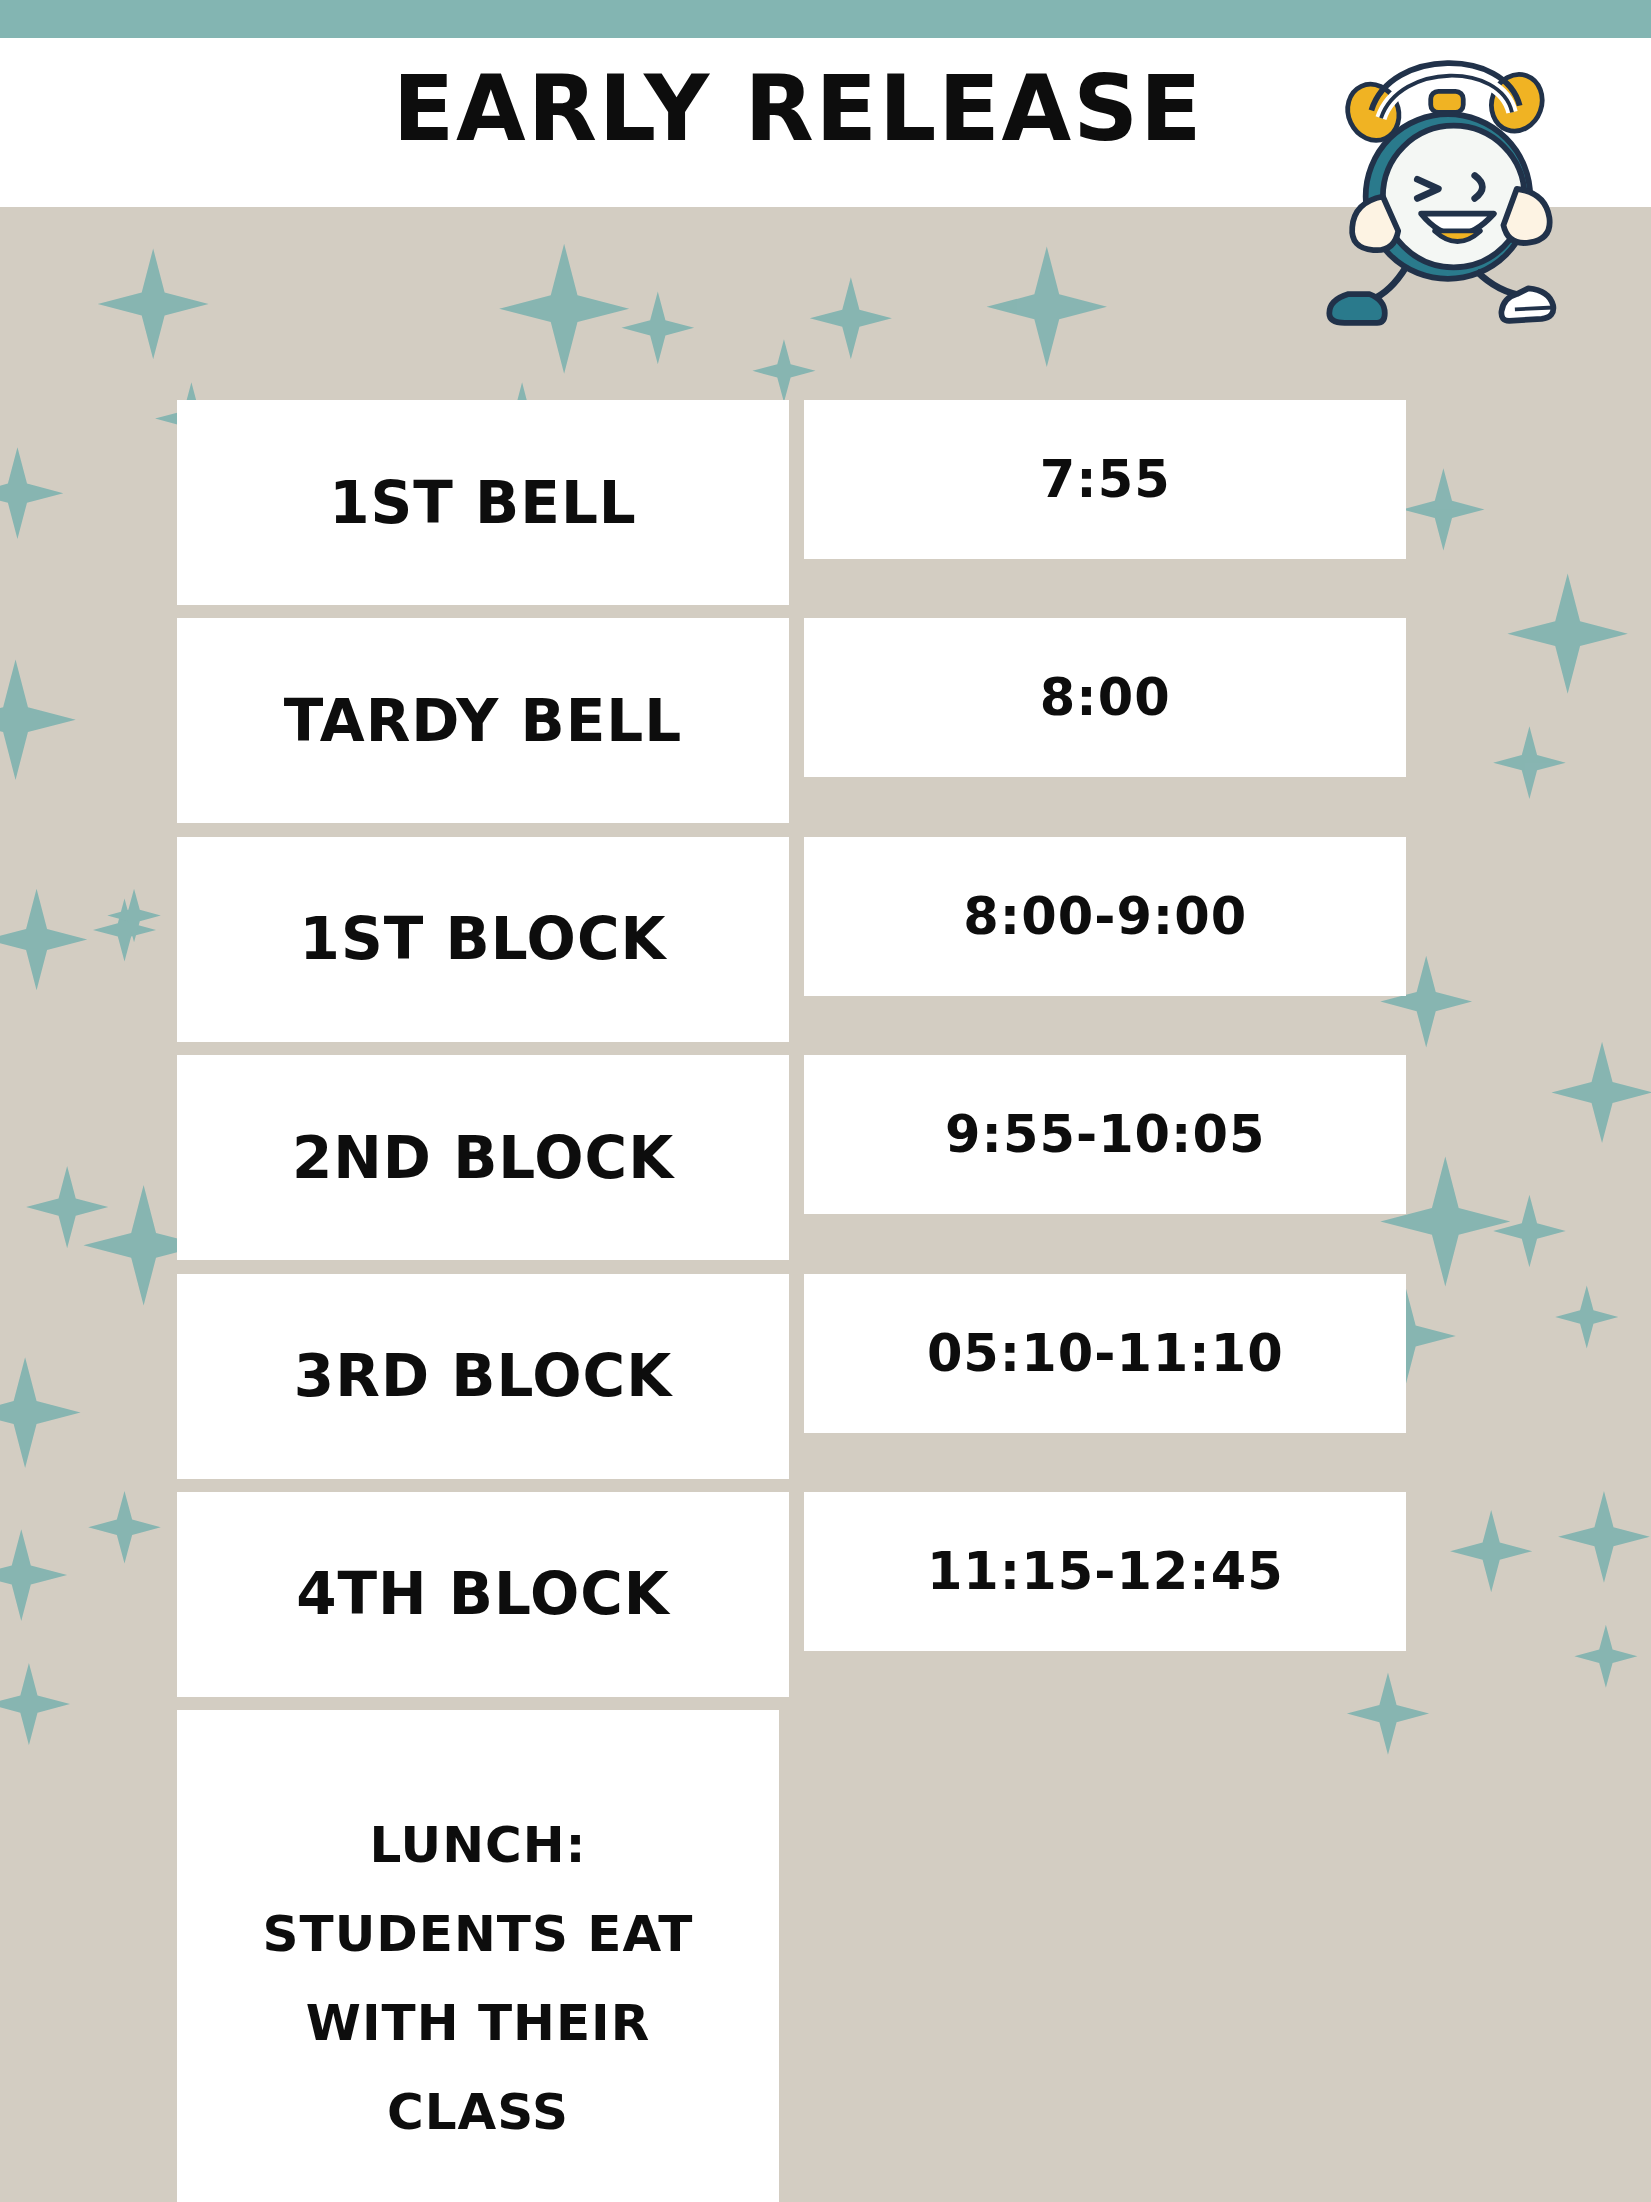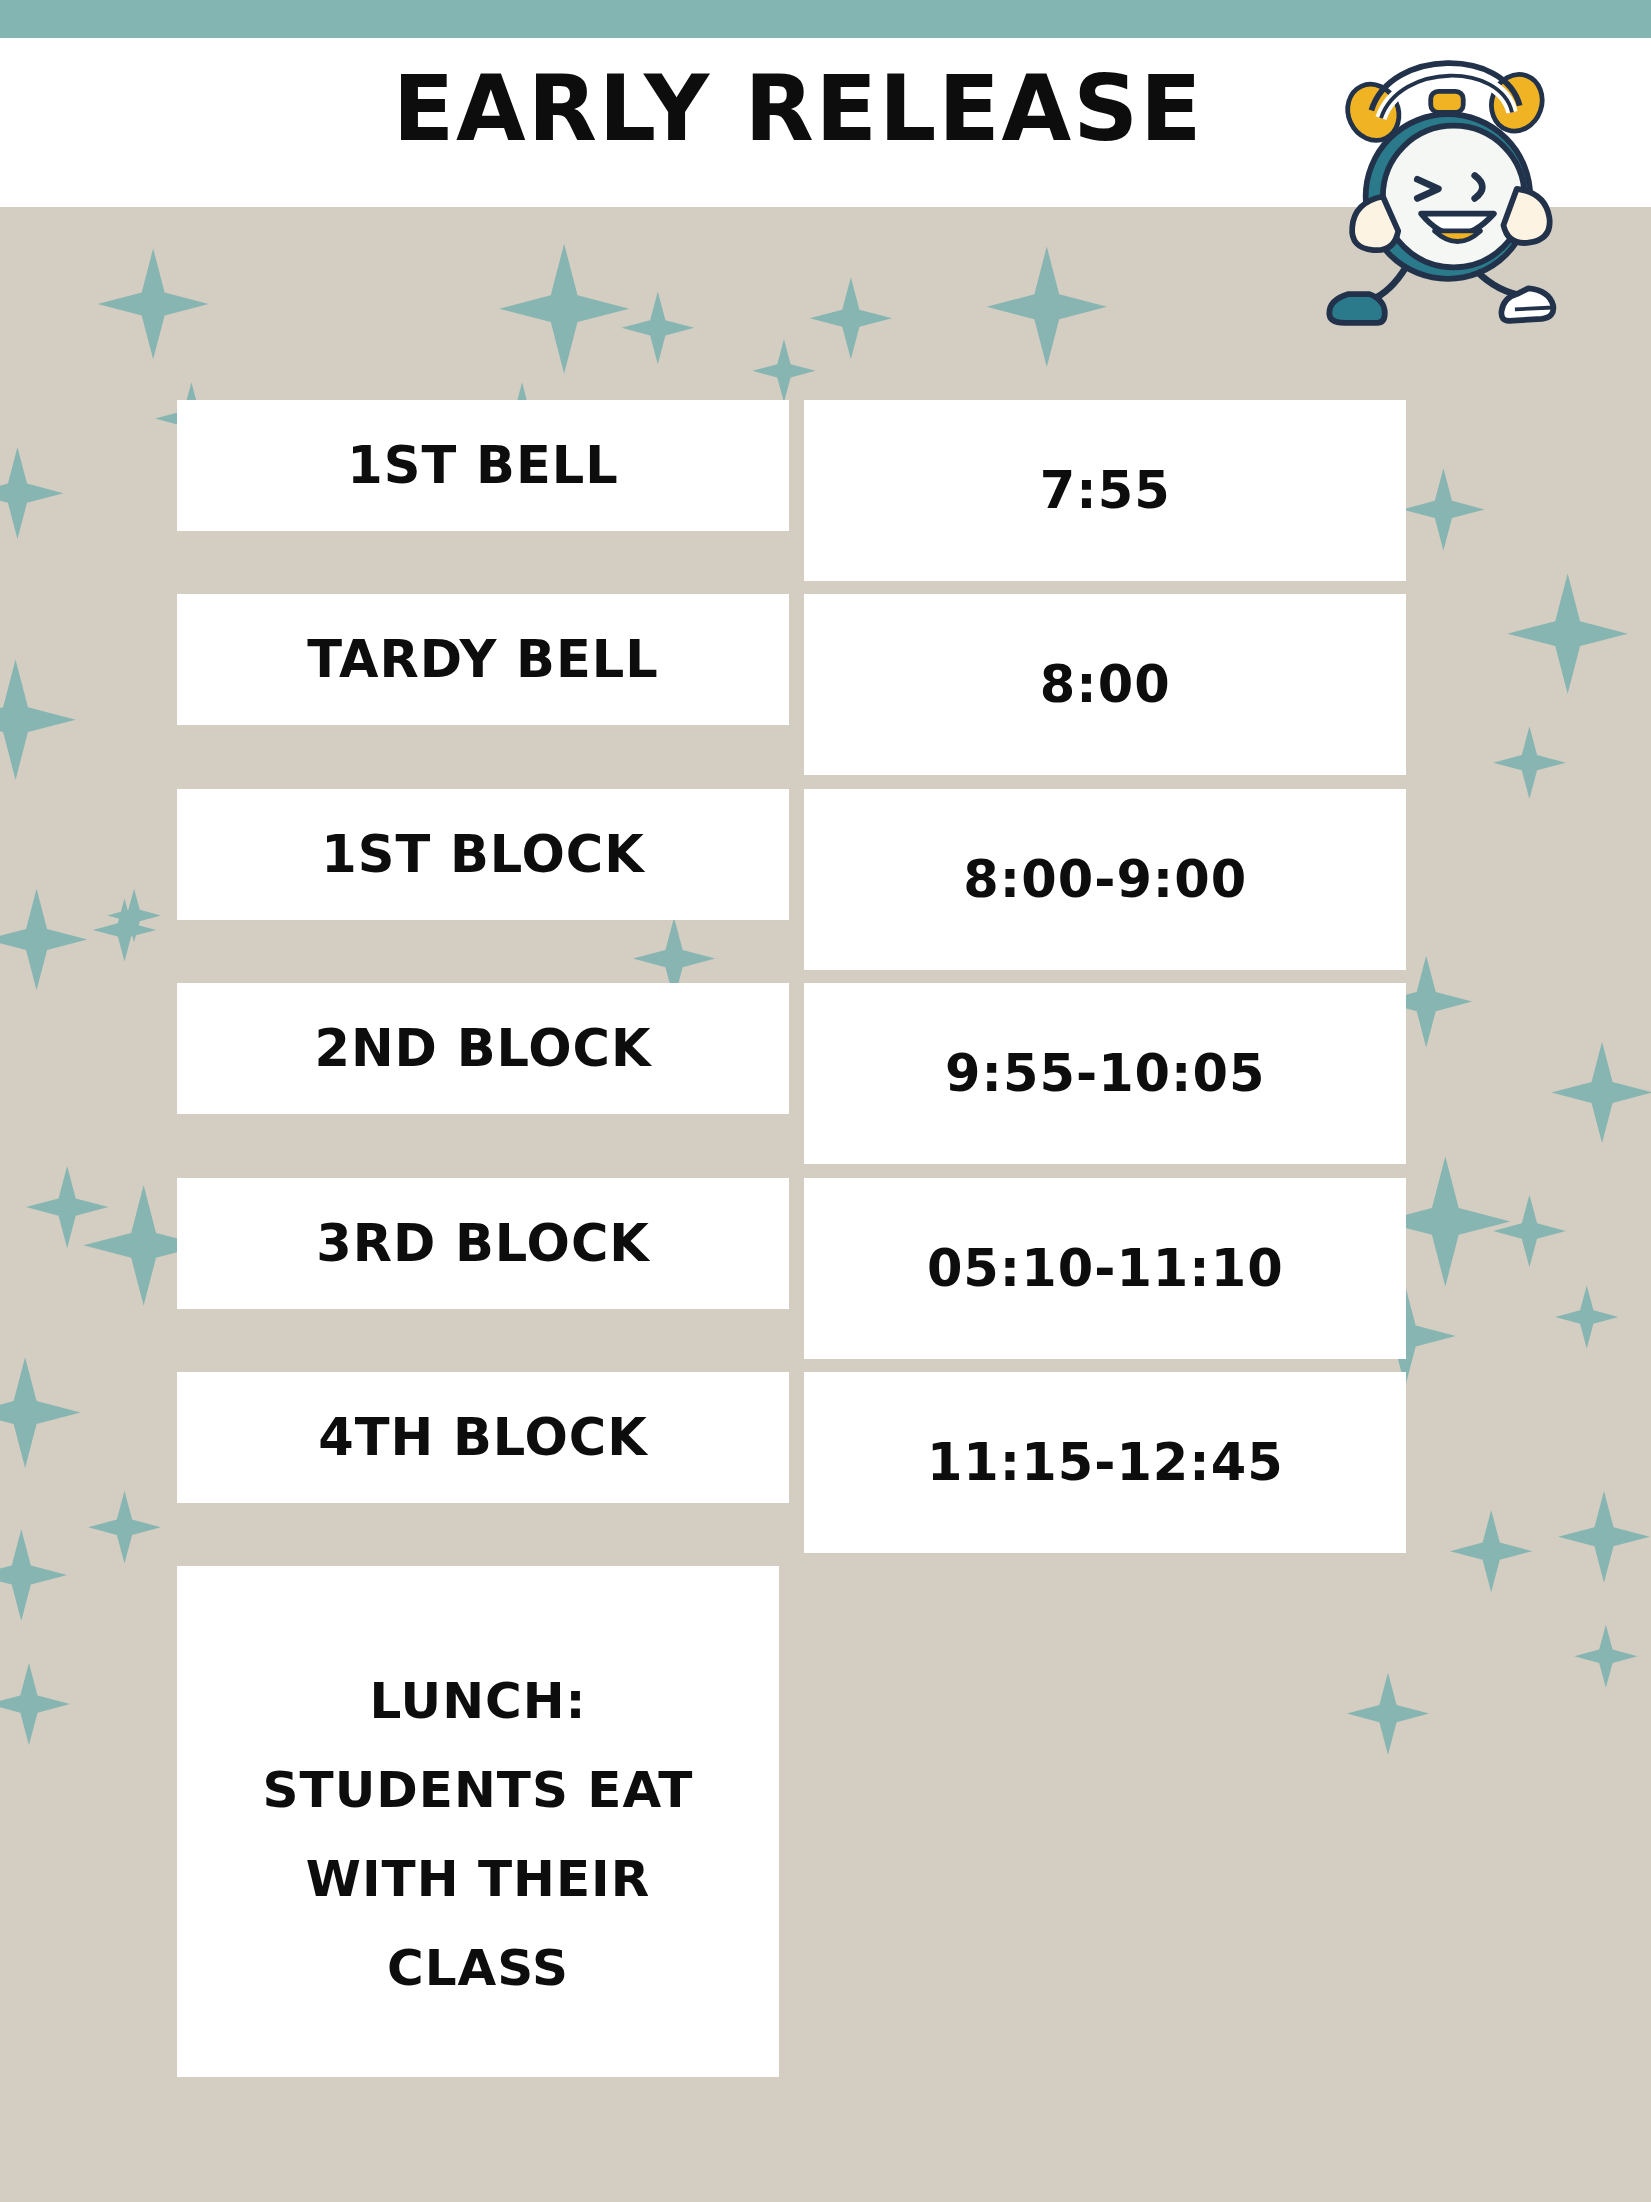--- a/index.html
+++ b/index.html
@@ -86,27 +86,27 @@
     justify-content: center;
     text-align: center;
     font-family: "DejaVu Sans", sans-serif;
     font-weight: bold;
     color: #0d0d0d;
     box-sizing: border-box;
     padding: 5.7px 9.6px;
   }
   .cell-label {
     width: 612px;
-    height: 131px;
-    font-size: 51px;
+    height: 205px;
+    font-size: 58px;
     letter-spacing: 1px;
   }
   .cell-value {
     width: 602px;
-    height: 181px;
+    height: 159px;
     font-size: 51px;
     letter-spacing: 1px;
   }
   .row-last .cell-label,
   .row-last .cell-value {
     height: 511px;
     line-height: 1.28;
     font-size: 50px;
   }
   .cell-stack {

